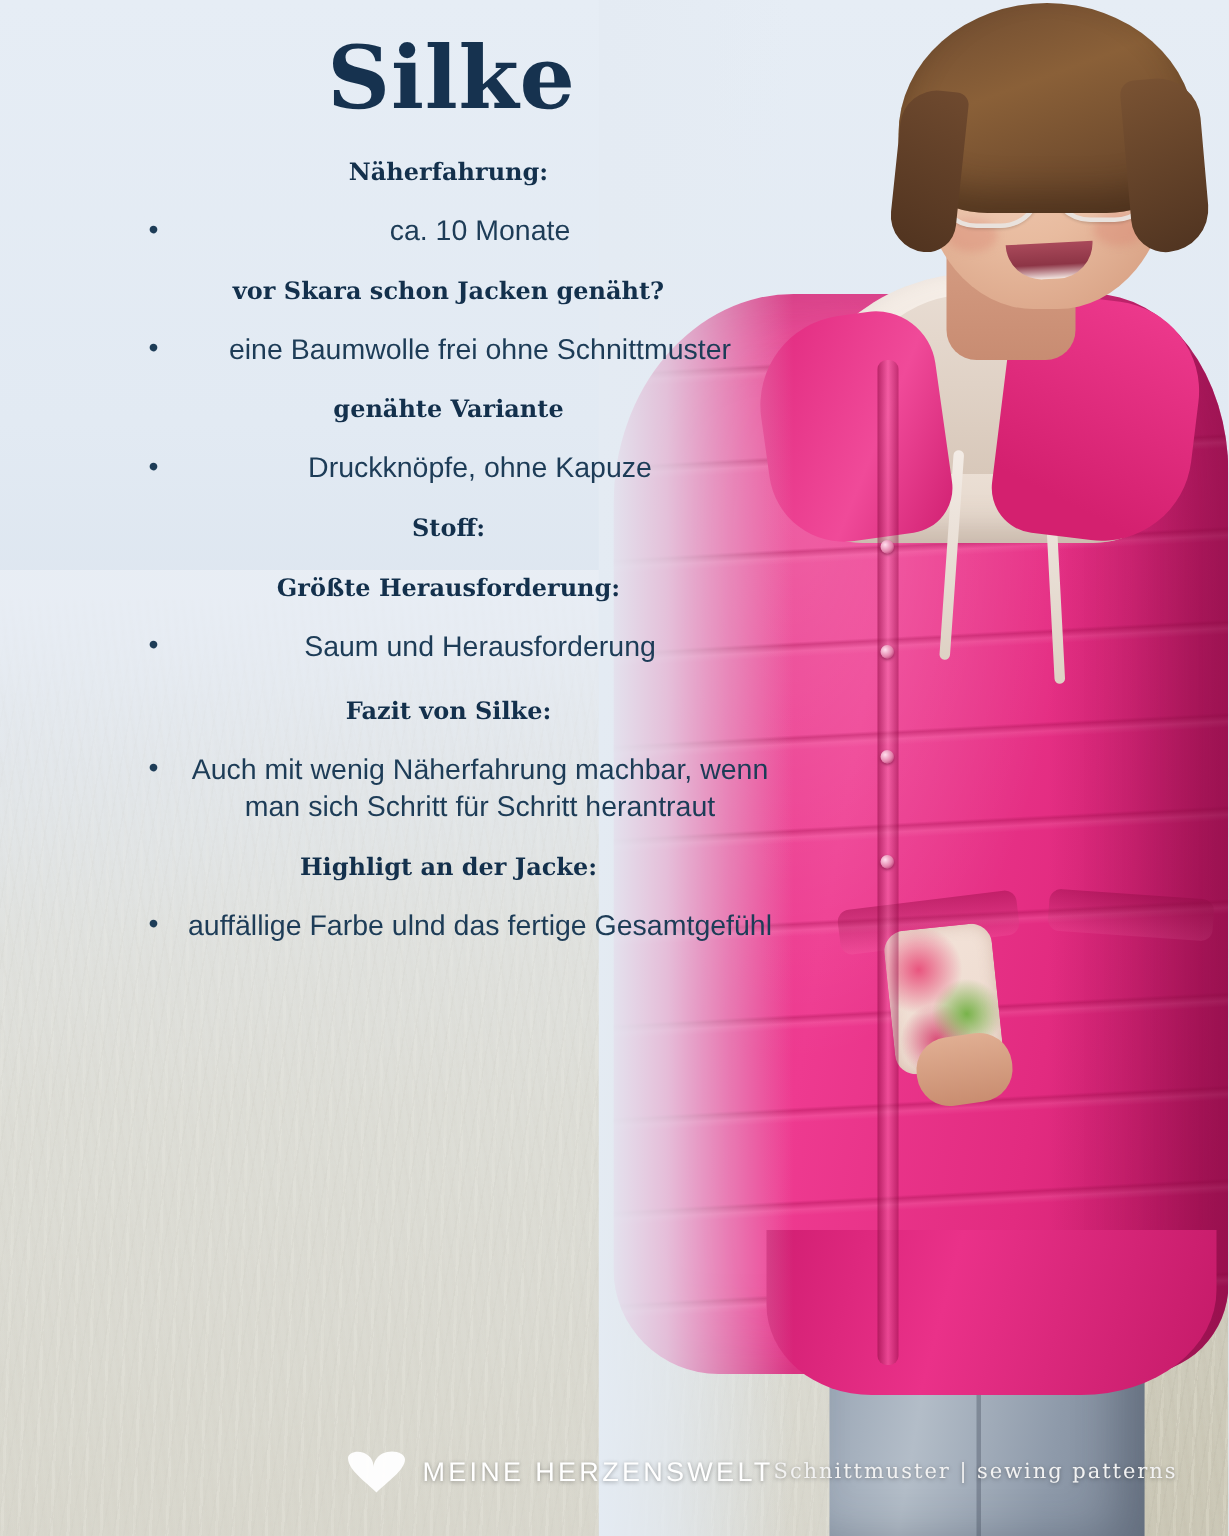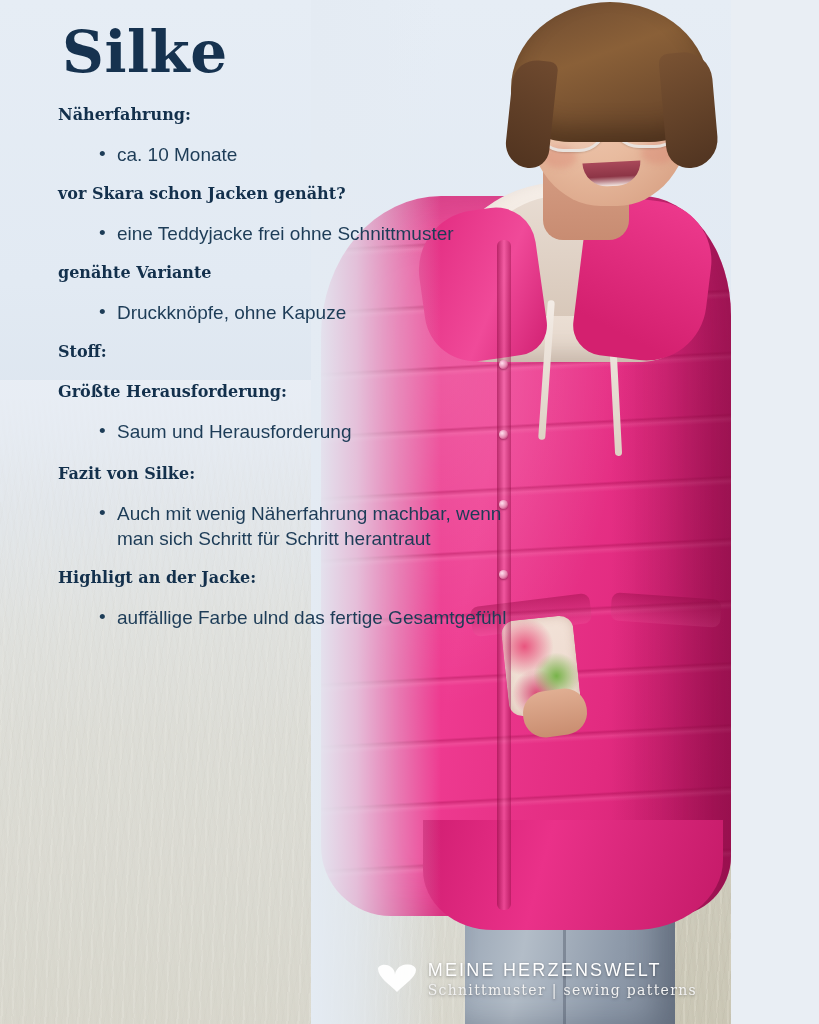--- a/index.html
+++ b/index.html
@@ -9,24 +9,25 @@
   body {
     width: 819px;
     height: 1024px;
     overflow: hidden;
     font-family: "Liberation Sans", sans-serif;
     background: #e9eef4;
   }
 
   #page {
     position: relative;
-    width: 731px;
+    width: 819px;
     height: 1024px;
     overflow: hidden;
     background: linear-gradient(160deg, #e4ebf3 0%, #dde6f0 35%, #d8e2ee 60%, #cfd9e6 100%);
+    text-align: center;
   }
 
   
   .bg-sky {
     position: absolute;
     left: 0; top: 0;
     width: 819px; height: 470px;
     background: linear-gradient(180deg, #e6edf5 0%, #e2eaf3 60%, #dbe4ee 100%);
   }
   .bg-grass {
@@ -372,21 +373,21 @@
     align-items: center;
     gap: 10px;
     color: #ffffff;
   }
   .logo-mark {
     width: 42px; height: 32px;
     flex: 0 0 auto;
   }
   .logo-text {
     display: flex;
-    flex-direction: column;
+    flex-direction: row;
     line-height: 1.1;
   }
   .logo-main {
     font-family: "Liberation Sans", sans-serif;
     font-size: 18px;
     letter-spacing: 2.2px;
     color: #ffffff;
     text-shadow: 0 1px 3px rgba(0,0,0,0.35);
   }
   .logo-sub {
@@ -460,21 +461,21 @@
     <div class="qa-block">
       <div class="q">Näherfahrung:</div>
       <ul class="a-list">
         <li class="a-item">ca. 10 Monate</li>
       </ul>
     </div>
 
     <div class="qa-block">
       <div class="q">vor Skara schon Jacken genäht?</div>
       <ul class="a-list">
-        <li class="a-item">eine Teddyjacke frei ohne Schnittmuster</li>
+        <li class="a-item">eine Baumwolle frei ohne Schnittmuster</li>
       </ul>
     </div>
 
     <div class="qa-block">
       <div class="q">genähte Variante</div>
       <ul class="a-list">
         <li class="a-item">Druckknöpfe, ohne Kapuze</li>
       </ul>
     </div>
 

